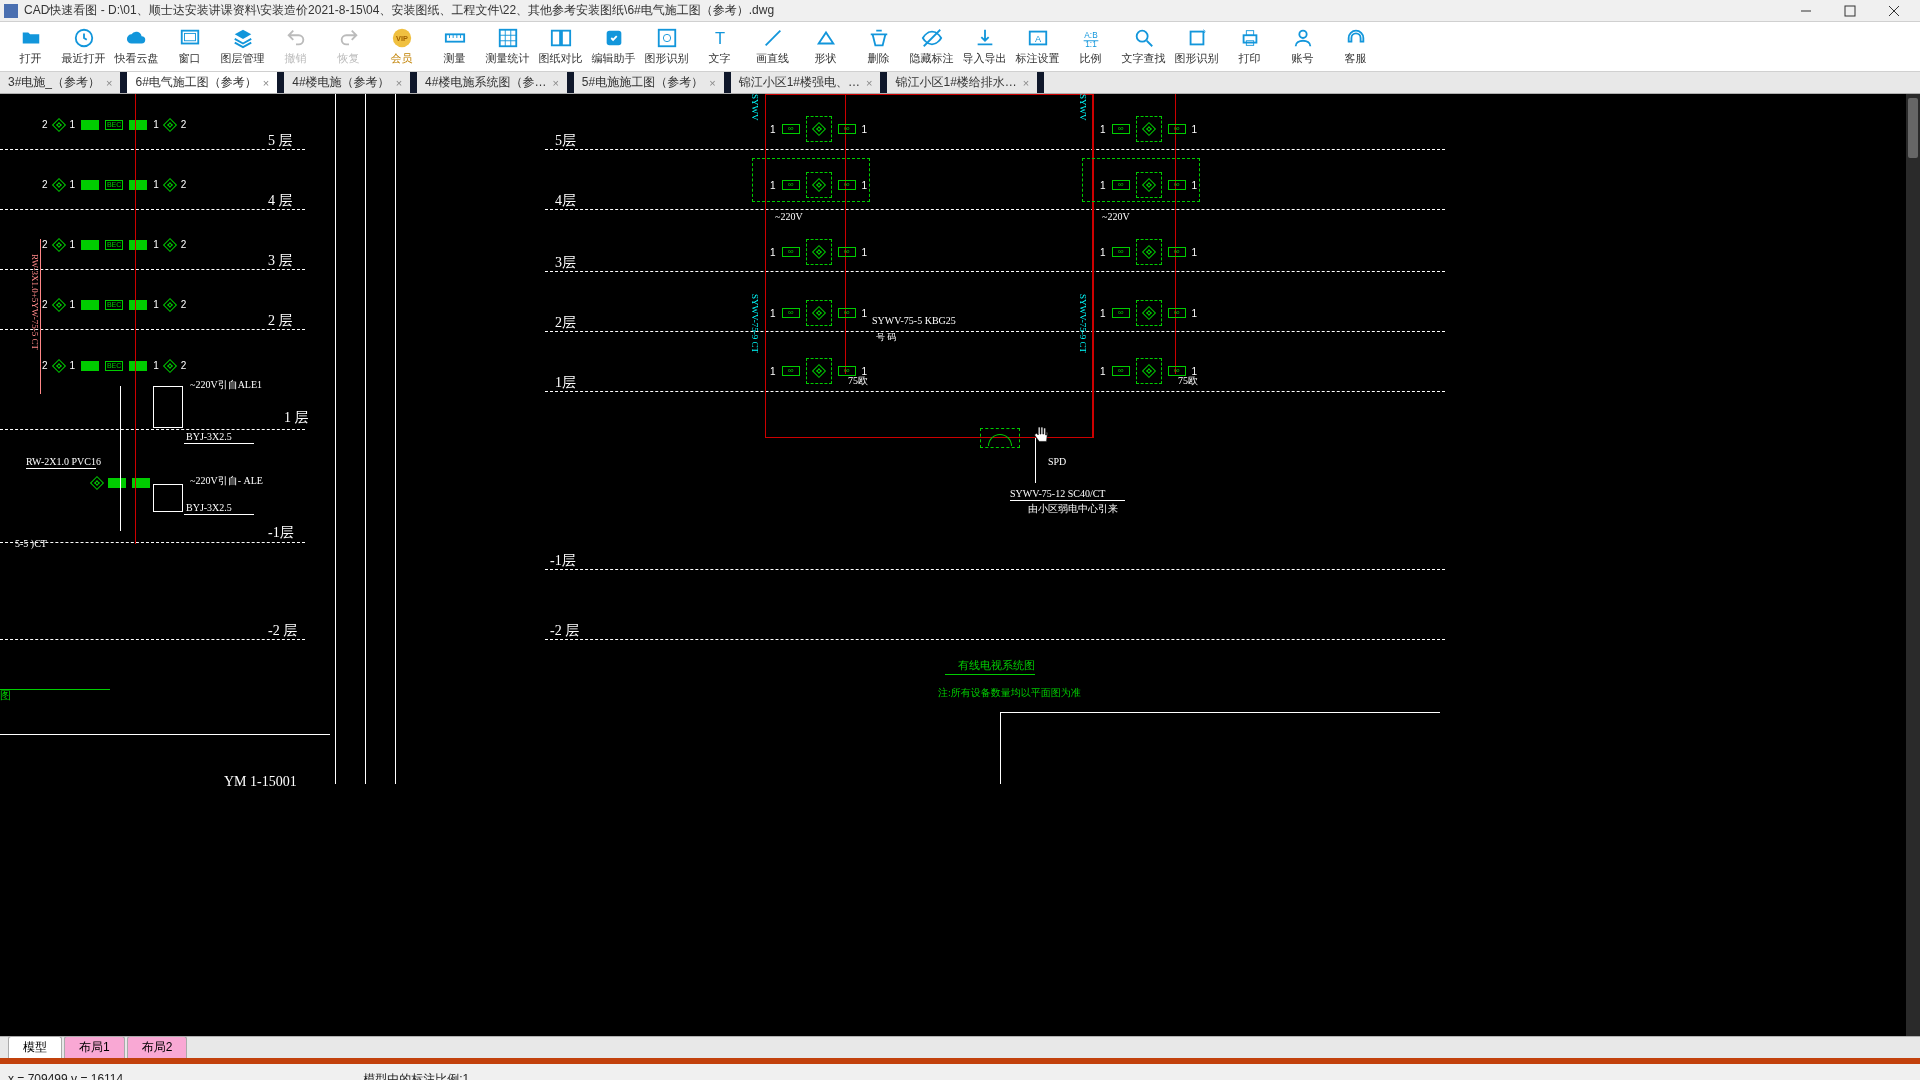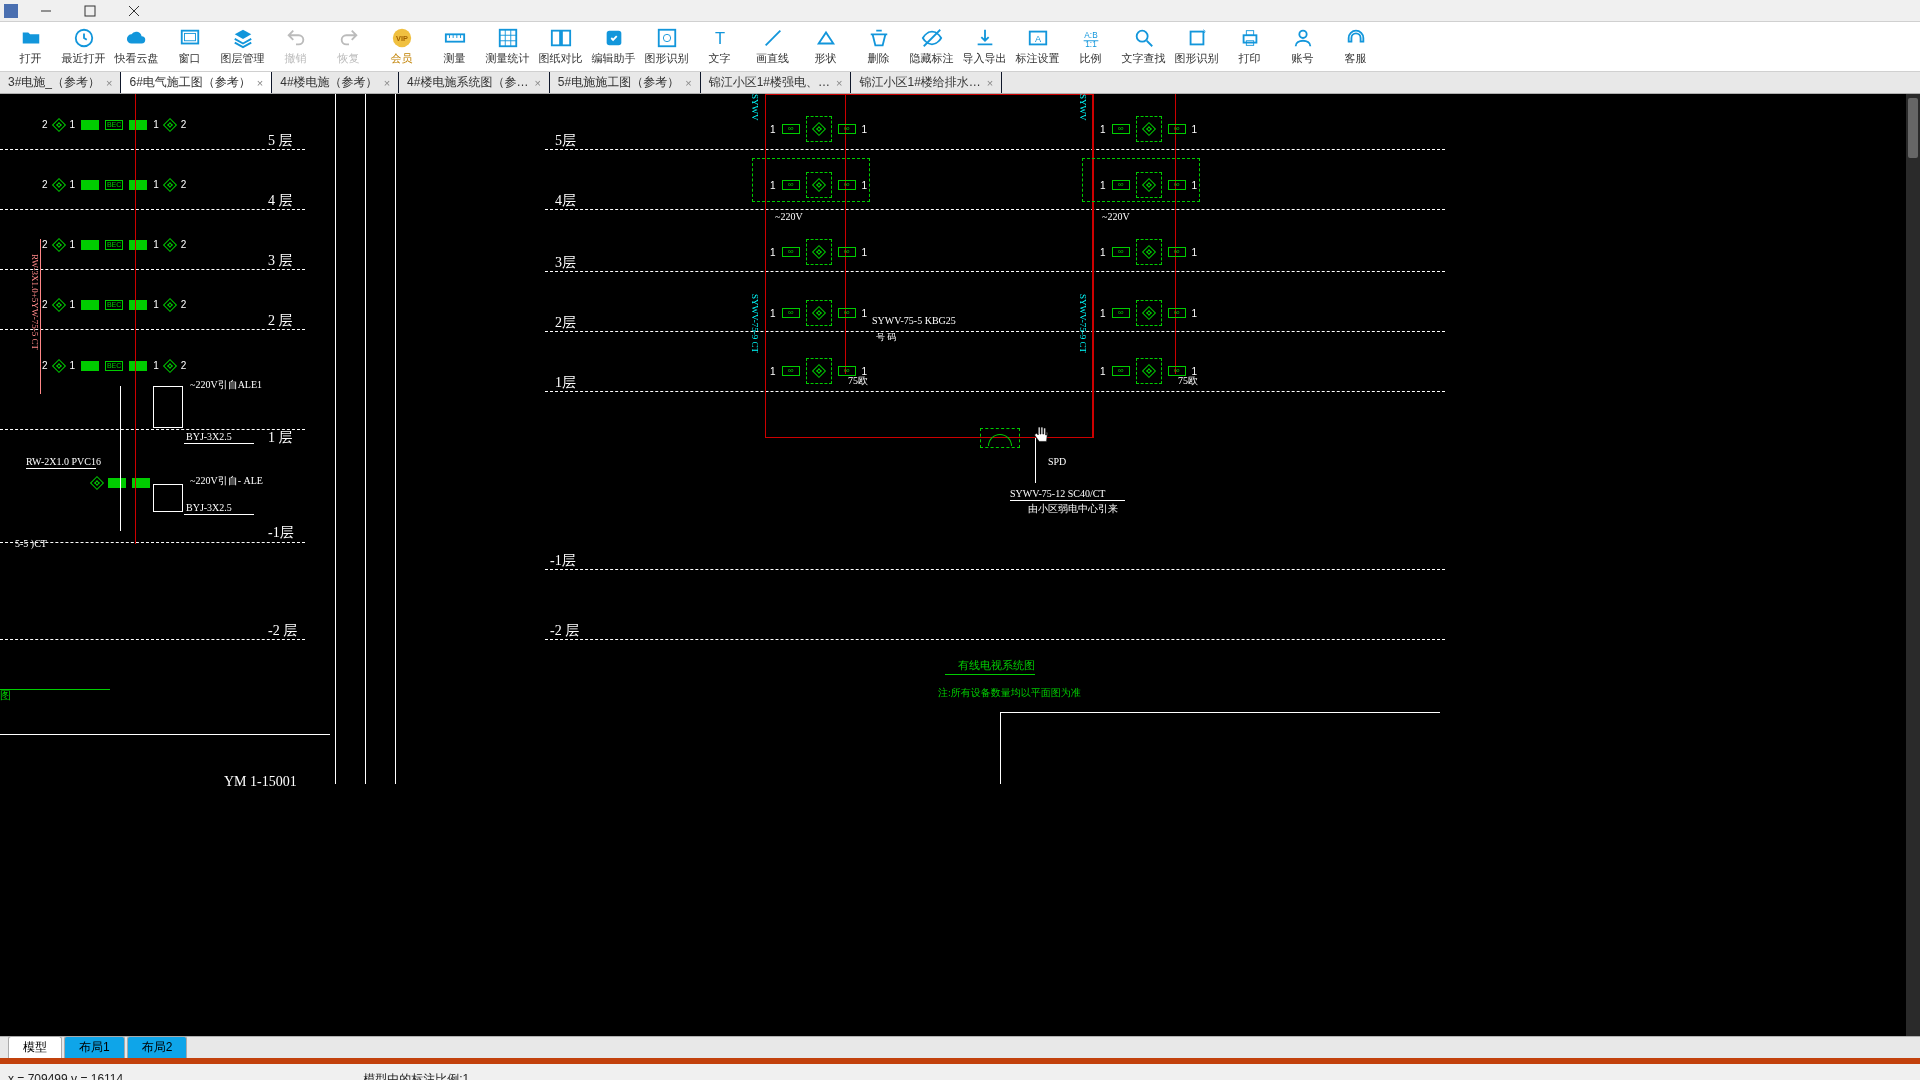--- a/index.html
+++ b/index.html
@@ -15,21 +15,21 @@
 
 .toolbar { height: 50px; background: #fff; border-bottom: 1px solid #d0d0d0; display: flex; align-items: center; padding: 0 4px; }
 .tool-item { display: flex; flex-direction: column; align-items: center; justify-content: center; width: 53px; height: 48px; cursor: pointer; }
 .tool-item .ico { width: 22px; height: 22px; margin-bottom: 2px; display: flex; align-items: center; justify-content: center; }
 .tool-item .lbl { font-size: 11px; color: #333; white-space: nowrap; }
 .tool-item.disabled .lbl { color: #bbb; }
 .tool-item.gold .lbl { color: #c08000; }
 
 
 .tabs { height: 22px; background: #e8e8e8; display: flex; border-bottom: 1px solid #b0b0b0; }
-.tab { display: flex; align-items: center; padding: 0 8px; border-right: 1px solid #0f172a; font-size: 12px; color: #333; position: relative; min-width: 120px; }
+.tab { display: flex; align-items: center; padding: 0 8px; border-right: 7px solid #0f172a; font-size: 12px; color: #333; position: relative; min-width: 120px; }
 .tab.active { background: #fff; font-weight: 500; }
 .tab .close { margin-left: 6px; color: #888; font-size: 11px; }
 
 
 .canvas-wrap { position: relative; background: #000; height: calc(100vh - 22px - 50px - 22px - 22px - 22px); overflow: hidden; }
 .canvas { position: absolute; inset: 0; }
 .scroll-v { position: absolute; right: 0; top: 0; bottom: 0; width: 14px; background: #2a2a2a; }
 .scroll-v .thumb { position: absolute; left: 2px; right: 2px; top: 4px; height: 60px; background: #666; border-radius: 2px; }
 
 
@@ -48,33 +48,36 @@
 .sym-num { color: #fff; font-size: 10px; }
 .sym-dashed-wrap { position: absolute; border: 1px dashed #0c0; }
 
 .txt-white { position: absolute; color: #fff; font-size: 10px; font-family: SimSun, serif; }
 .txt-green { position: absolute; color: #0c0; font-size: 11px; font-family: SimSun, serif; }
 .txt-cyan { position: absolute; color: #0ff; font-size: 9px; font-family: SimSun, serif; writing-mode: vertical-rl; }
 .txt-pink  { position: absolute; color: #f88; font-size: 9px; font-family: SimSun, serif; writing-mode: vertical-rl; }
 
 
 .layout-tabs { height: 22px; background: #e8e8e8; display: flex; align-items: flex-end; border-top: 1px solid #b0b0b0; padding-left: 8px; }
-.layout-tab { padding: 2px 14px; font-size: 12px; border: 1px solid #aaa; border-bottom: none; background: #0ea5e9; margin-right: 2px; border-radius: 3px 3px 0 0; }
+.layout-tab { padding: 2px 14px; font-size: 12px; border: 1px solid #aaa; border-bottom: none; background: #f9a8d4; margin-right: 2px; border-radius: 3px 3px 0 0; }
 .layout-tab.active { background: #fff; }
 
 
 .statusbar { height: 36px; background: #f0f0f0; display: flex; align-items: center; padding: 0 8px; font-size: 12px; color: #222; border-top: 6px solid #c2410c; gap: 40px; }
 
 .cursor-hand { position: absolute; width: 22px; height: 22px; }
 </style>
 </head>
 <body>
 
 <div class="titlebar">
   <div class="icon"></div>
+  <div class="title">
+    <span>CAD快速看图</span> - <span>D:\01、顺士达安装讲课资料\安装造价2021-8-15\04、安装图纸、工程文件\22、其他参考安装图纸\6#电气施工图（参考）.dwg</span>
+  </div>
   <div class="winbtn">
       <svg viewBox="0 0 12 12">
         <line x1="1" y1="6" x2="11" y2="6" stroke="#333"></line>
       </svg>
     </div>
   <div class="winbtn">
       <svg viewBox="0 0 12 12">
         <rect x="1" y="1" width="10" height="10" fill="none" stroke="#333"></rect>
       </svg>
     </div>
@@ -350,21 +353,21 @@
   <div class="canvas">
 
     <div class="vertline" style="left:335px; top:0; height:690px;"></div>
     <div class="vertline" style="left:365px; top:0; height:690px;"></div>
     <div class="vertline" style="left:395px; top:0; height:690px;"></div>
 
     <div class="floor-lbl" style="left:268px; top:38px;">5 层</div>
     <div class="floor-lbl" style="left:268px; top:98px;">4 层</div>
     <div class="floor-lbl" style="left:268px; top:158px;">3 层</div>
     <div class="floor-lbl" style="left:268px; top:218px;">2 层</div>
-    <div class="floor-lbl" style="left:268px; top:315px;margin-top:20px;">1 层</div>
+    <div class="floor-lbl" style="left:284px; top:315px;">1 层</div>
     <div class="floor-lbl" style="left:268px; top:430px;">-1层</div>
     <div class="floor-lbl" style="left:268px; top:528px;">-2 层</div>
 
     <div class="dashline" style="left:0; top:55px;  width:305px;"></div>
     <div class="dashline" style="left:0; top:115px; width:305px;"></div>
     <div class="dashline" style="left:0; top:175px; width:305px;"></div>
     <div class="dashline" style="left:0; top:235px; width:305px;"></div>
     <div class="dashline" style="left:0; top:335px; width:305px;"></div>
     <div class="dashline" style="left:0; top:448px; width:305px;"></div>
     <div class="dashline" style="left:0; top:545px; width:305px;"></div>

